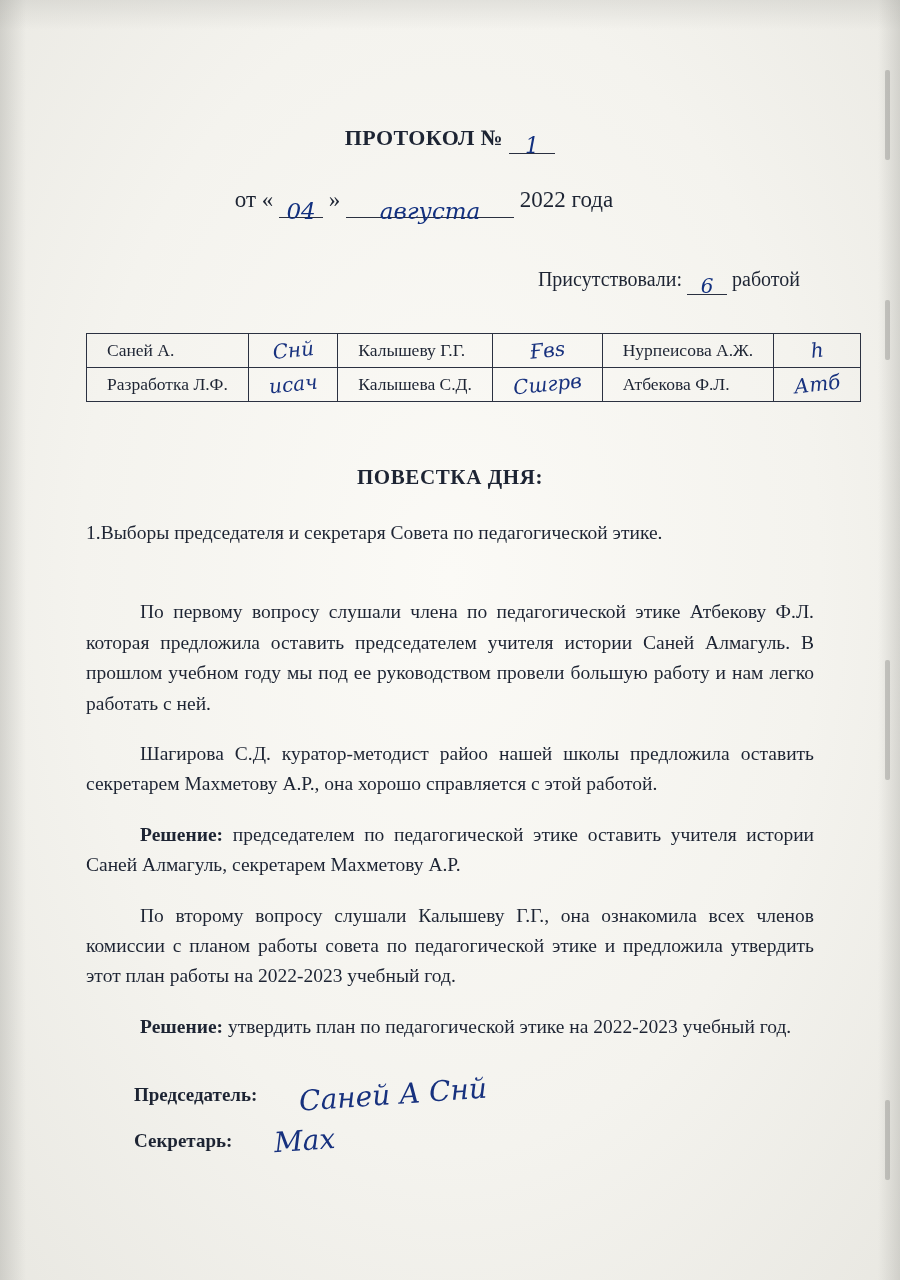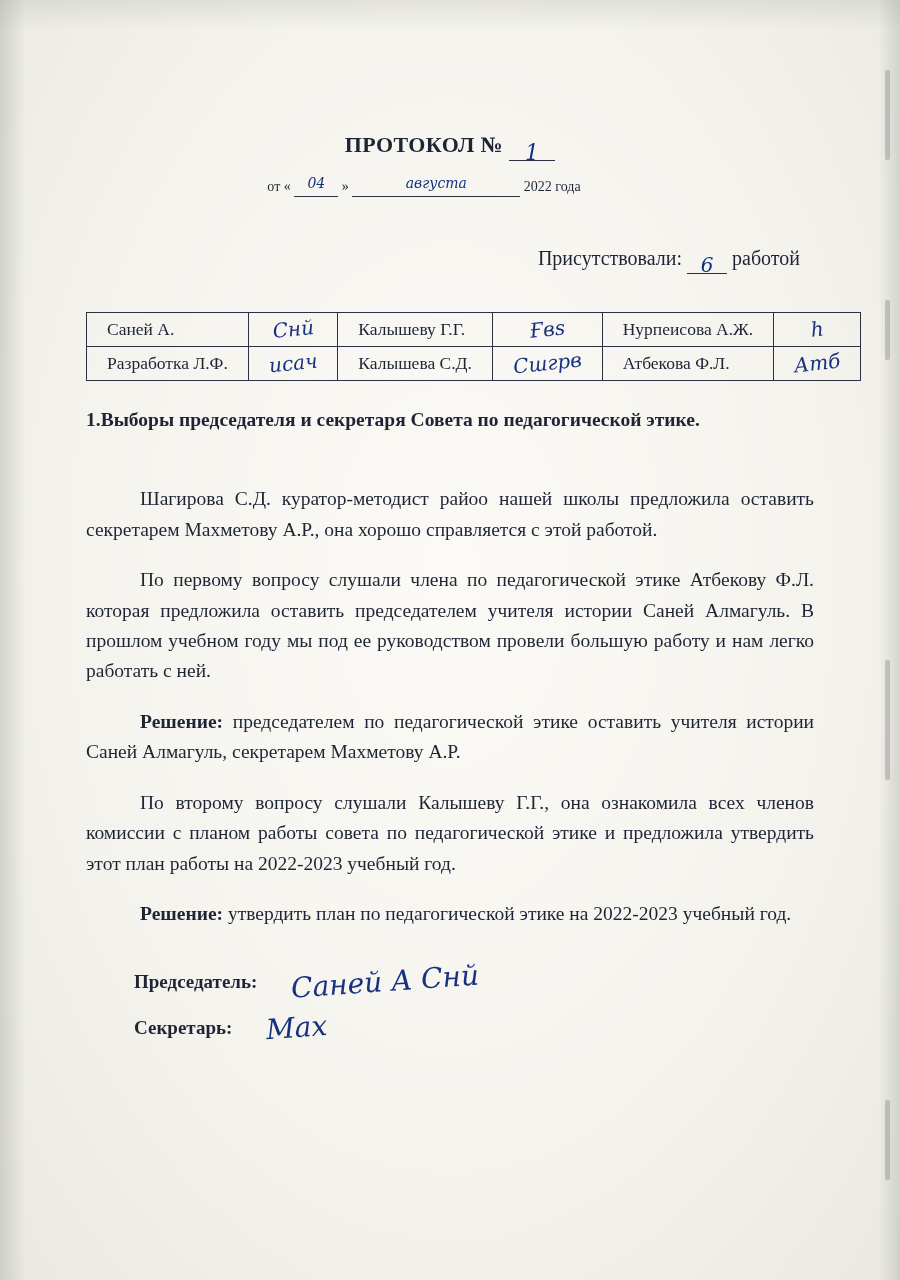--- a/index.html
+++ b/index.html
@@ -24,21 +24,21 @@
     background:
       linear-gradient(90deg, rgba(150,150,145,0.32) 0px, rgba(255,255,255,0) 26px),
       linear-gradient(270deg, rgba(150,150,145,0.30) 0px, rgba(255,255,255,0) 22px),
       linear-gradient(180deg, rgba(160,160,155,0.22) 0px, rgba(255,255,255,0) 30px),
       radial-gradient(ellipse at 50% 45%, #fbfaf6 0%, #f4f3ee 58%, #e9e8e2 100%);
     pointer-events: none;
   }
   .sheet {
     position: absolute;
     left: 34px;
-    top: 8px;
+    top: 1px;
     width: 832px;
     height: 928px;
   }
   .doc {
     position: relative;
     padding: 120px 52px 0 52px;
     font-size: 19.5px;
     line-height: 1.52;
   }
 
@@ -61,23 +61,23 @@
     font-family: "DejaVu Serif", serif;
     color: #1b3a8f;
     font-style: italic;
     font-weight: normal;
   }
   .ink {
     color: #12307f;
   }
 
   .date-row {
-    margin-top: 12px;
-    text-align: center;
-    font-size: 14px;
+    margin-top: 29px;
+    text-align: center;
+    font-size: 23px;
     position: relative;
     left: -26px;
   }
   .date-row .blank {
     display: inline-block;
     min-width: 44px;
     border-bottom: 1.4px solid #2a3040;
     text-align: center;
     position: relative;
     vertical-align: bottom;
@@ -144,41 +144,40 @@
   .agenda-title {
     margin-top: 60px;
     text-align: center;
     font-weight: bold;
     font-size: 21px;
     letter-spacing: 0.6px;
   }
   .agenda-item {
     margin-top: 24px;
     font-size: 19.5px;
-    font-weight: bold;
   }
 
   .body-par {
     margin-top: 20px;
     text-indent: 54px;
     text-align: justify;
     font-size: 19.5px;
     line-height: 1.56;
   }
   .body-par b { font-weight: bold; }
 
   .sign-block {
     margin-top: 22px;
     padding-left: 48px;
     font-size: 19px;
   }
   .sign-line {
     display: flex;
     align-items: flex-end;
-    gap: 8px;
+    gap: 16px;
     height: 46px;
   }
   .sign-line .label { font-weight: bold; white-space: nowrap; }
   .sign-line .scrawl {
     font-family: "DejaVu Serif", serif;
     font-style: italic;
     color: #17317e;
     font-size: 28px;
     transform: rotate(-4deg);
     padding-left: 26px;
@@ -262,26 +261,27 @@
               <span class="sig">Сшгрв</span>
             </td>
             <td class="name">Атбекова Ф.Л.</td>
             <td class="sign">
               <span class="sig">Атб</span>
             </td>
           </tr>
         </tbody>
       </table>
 
+      <div class="agenda-title">ПОВЕСТКА ДНЯ:</div>
       <div class="agenda-item">1.Выборы председателя и секретаря Совета по педагогической этике.</div>
 
       <div style="height:30px;"></div>
 
+      <div class="body-par">По первому вопросу слушали члена по педагогической этике Атбекову Ф.Л. которая предложила оставить председателем учителя истории Саней Алмагуль. В прошлом учебном году мы под ее руководством провели большую работу и нам легко работать с ней.</div>
       <div class="body-par">Шагирова С.Д. куратор-методист райоо нашей школы предложила оставить секретарем Махметову А.Р., она хорошо справляется с этой работой.</div>
-      <div class="body-par">По первому вопросу слушали члена по педагогической этике Атбекову Ф.Л. которая предложила оставить председателем учителя истории Саней Алмагуль. В прошлом учебном году мы под ее руководством провели большую работу и нам легко работать с ней.</div>
       <div class="body-par"><b>Решение:</b> председателем по педагогической этике оставить учителя истории Саней Алмагуль, секретарем Махметову А.Р.</div>
       <div class="body-par">По второму вопросу слушали Калышеву Г.Г., она ознакомила всех членов комиссии с планом работы совета по педагогической этике и предложила утвердить этот план работы на 2022-2023 учебный год.</div>
       <div class="body-par"><b>Решение:</b> утвердить план по педагогической этике на 2022-2023 учебный год.</div>
 
       <div class="sign-block">
         <div class="sign-line">
           <span class="label">Председатель:</span>
           <span class="scrawl">Саней А Снй</span>
         </div>
         <div class="sign-line">

